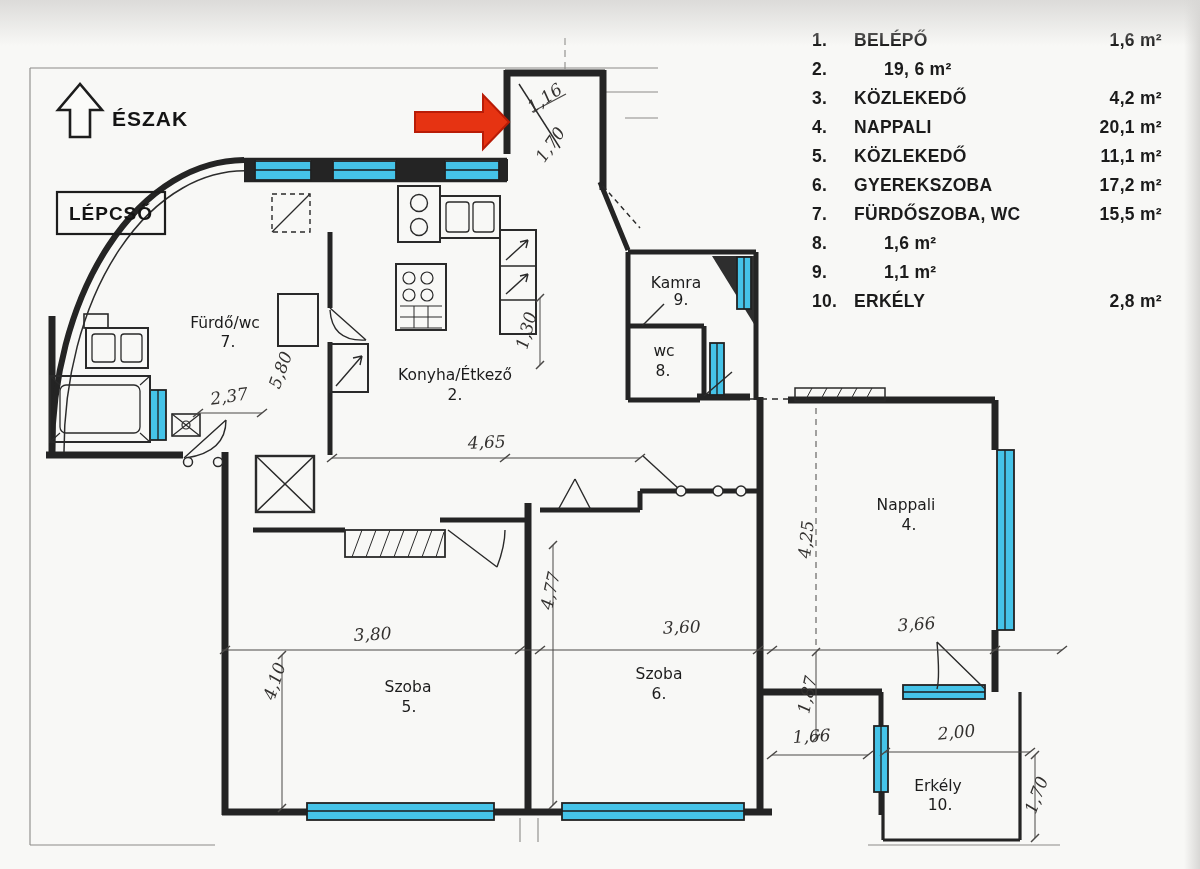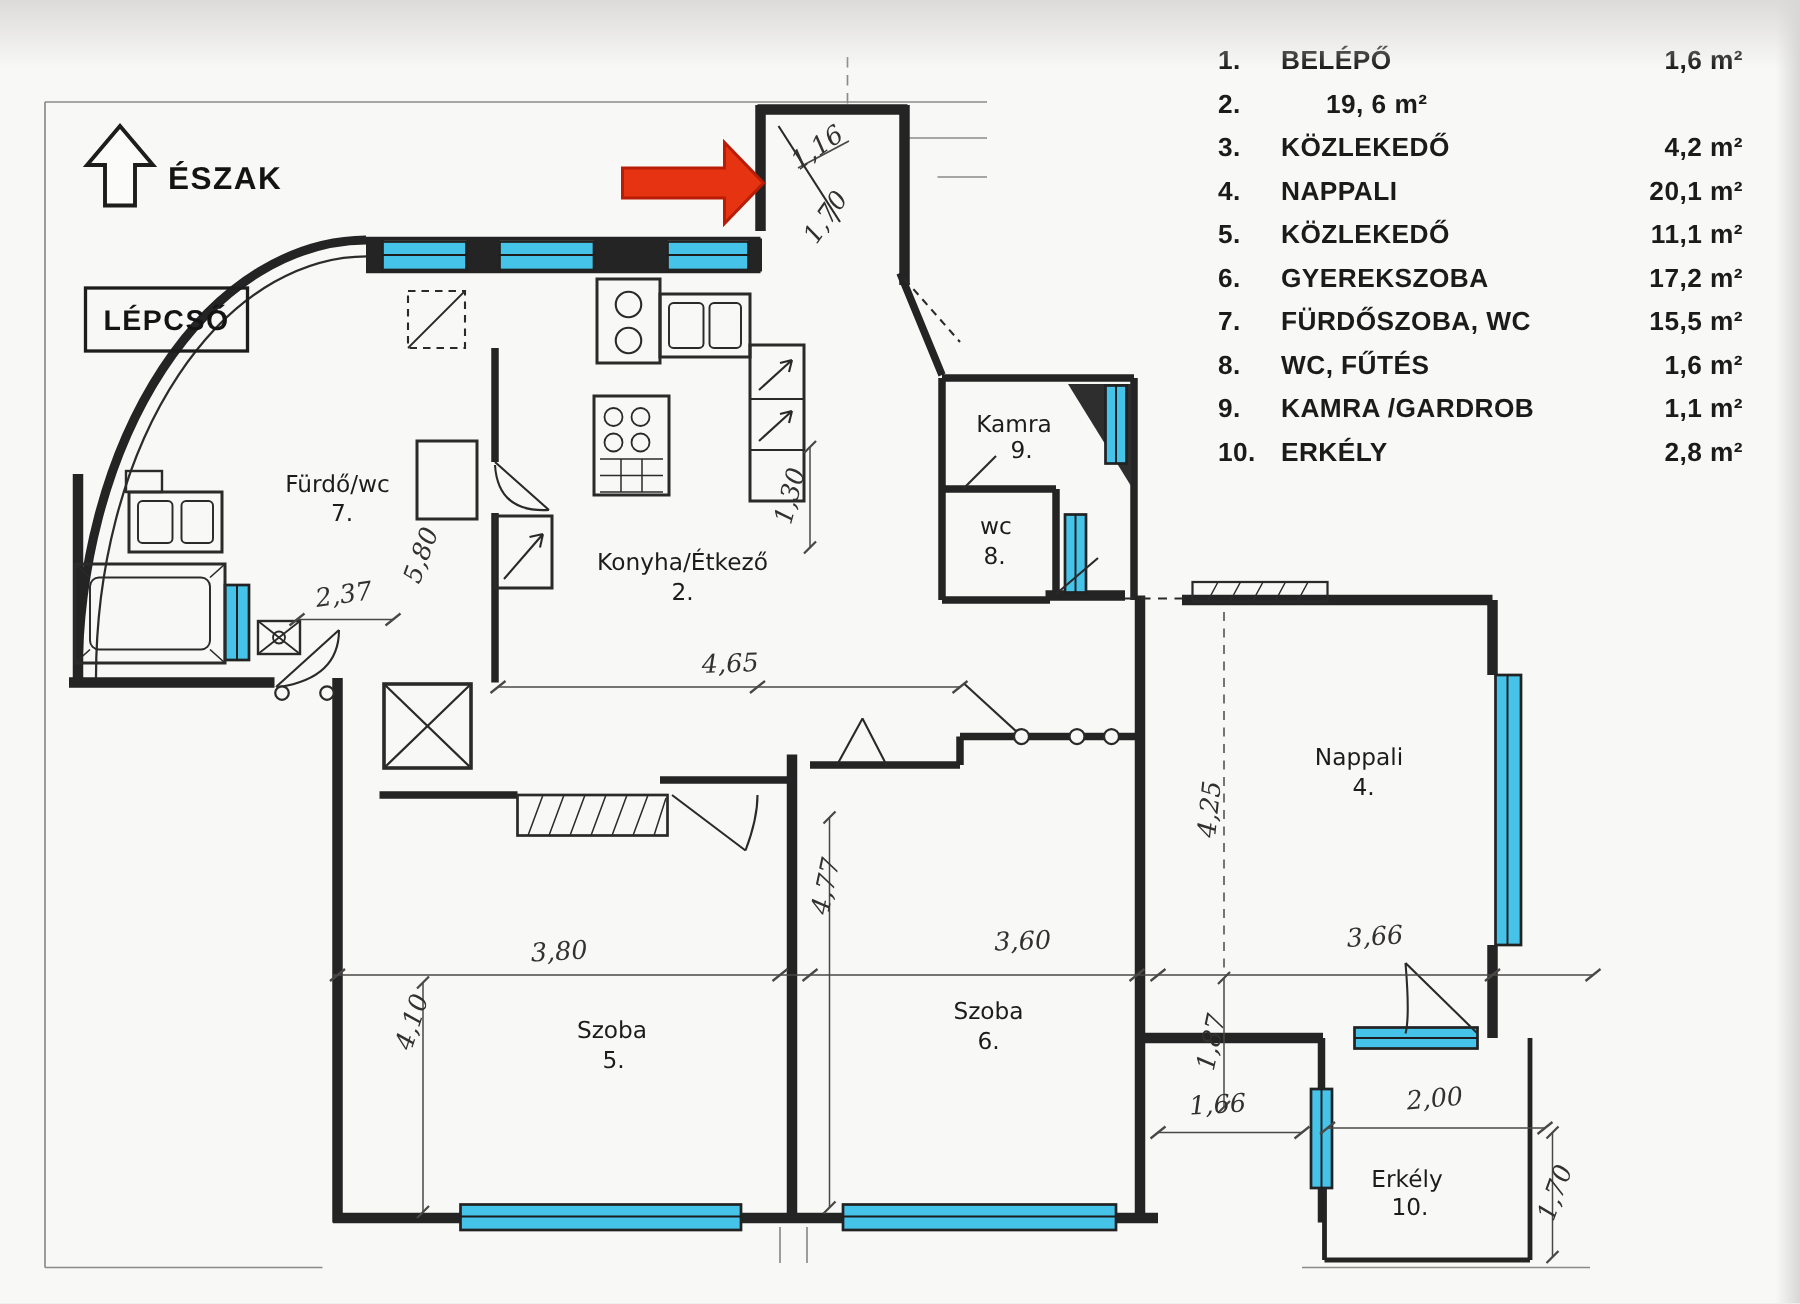--- a/index.html
+++ b/index.html
@@ -253,26 +253,24 @@
         <span class="legend-label">GYEREKSZOBA</span>
         <span class="legend-area">17,2 m²</span>
       </div>
     <div class="legend-row">
         <span class="legend-num">7.</span>
         <span class="legend-label">FÜRDŐSZOBA, WC</span>
         <span class="legend-area">15,5 m²</span>
       </div>
     <div class="legend-row">
         <span class="legend-num">8.</span>
-        <span class="legend-label">WC, FŰTÉS</span>
         <span class="legend-area">1,6 m²</span>
       </div>
     <div class="legend-row">
         <span class="legend-num">9.</span>
-        <span class="legend-label">KAMRA /GARDROB</span>
         <span class="legend-area">1,1 m²</span>
       </div>
     <div class="legend-row">
         <span class="legend-num">10.</span>
         <span class="legend-label">ERKÉLY</span>
         <span class="legend-area">2,8 m²</span>
       </div>
   </div>
 
   <div class="scan-top"></div>

